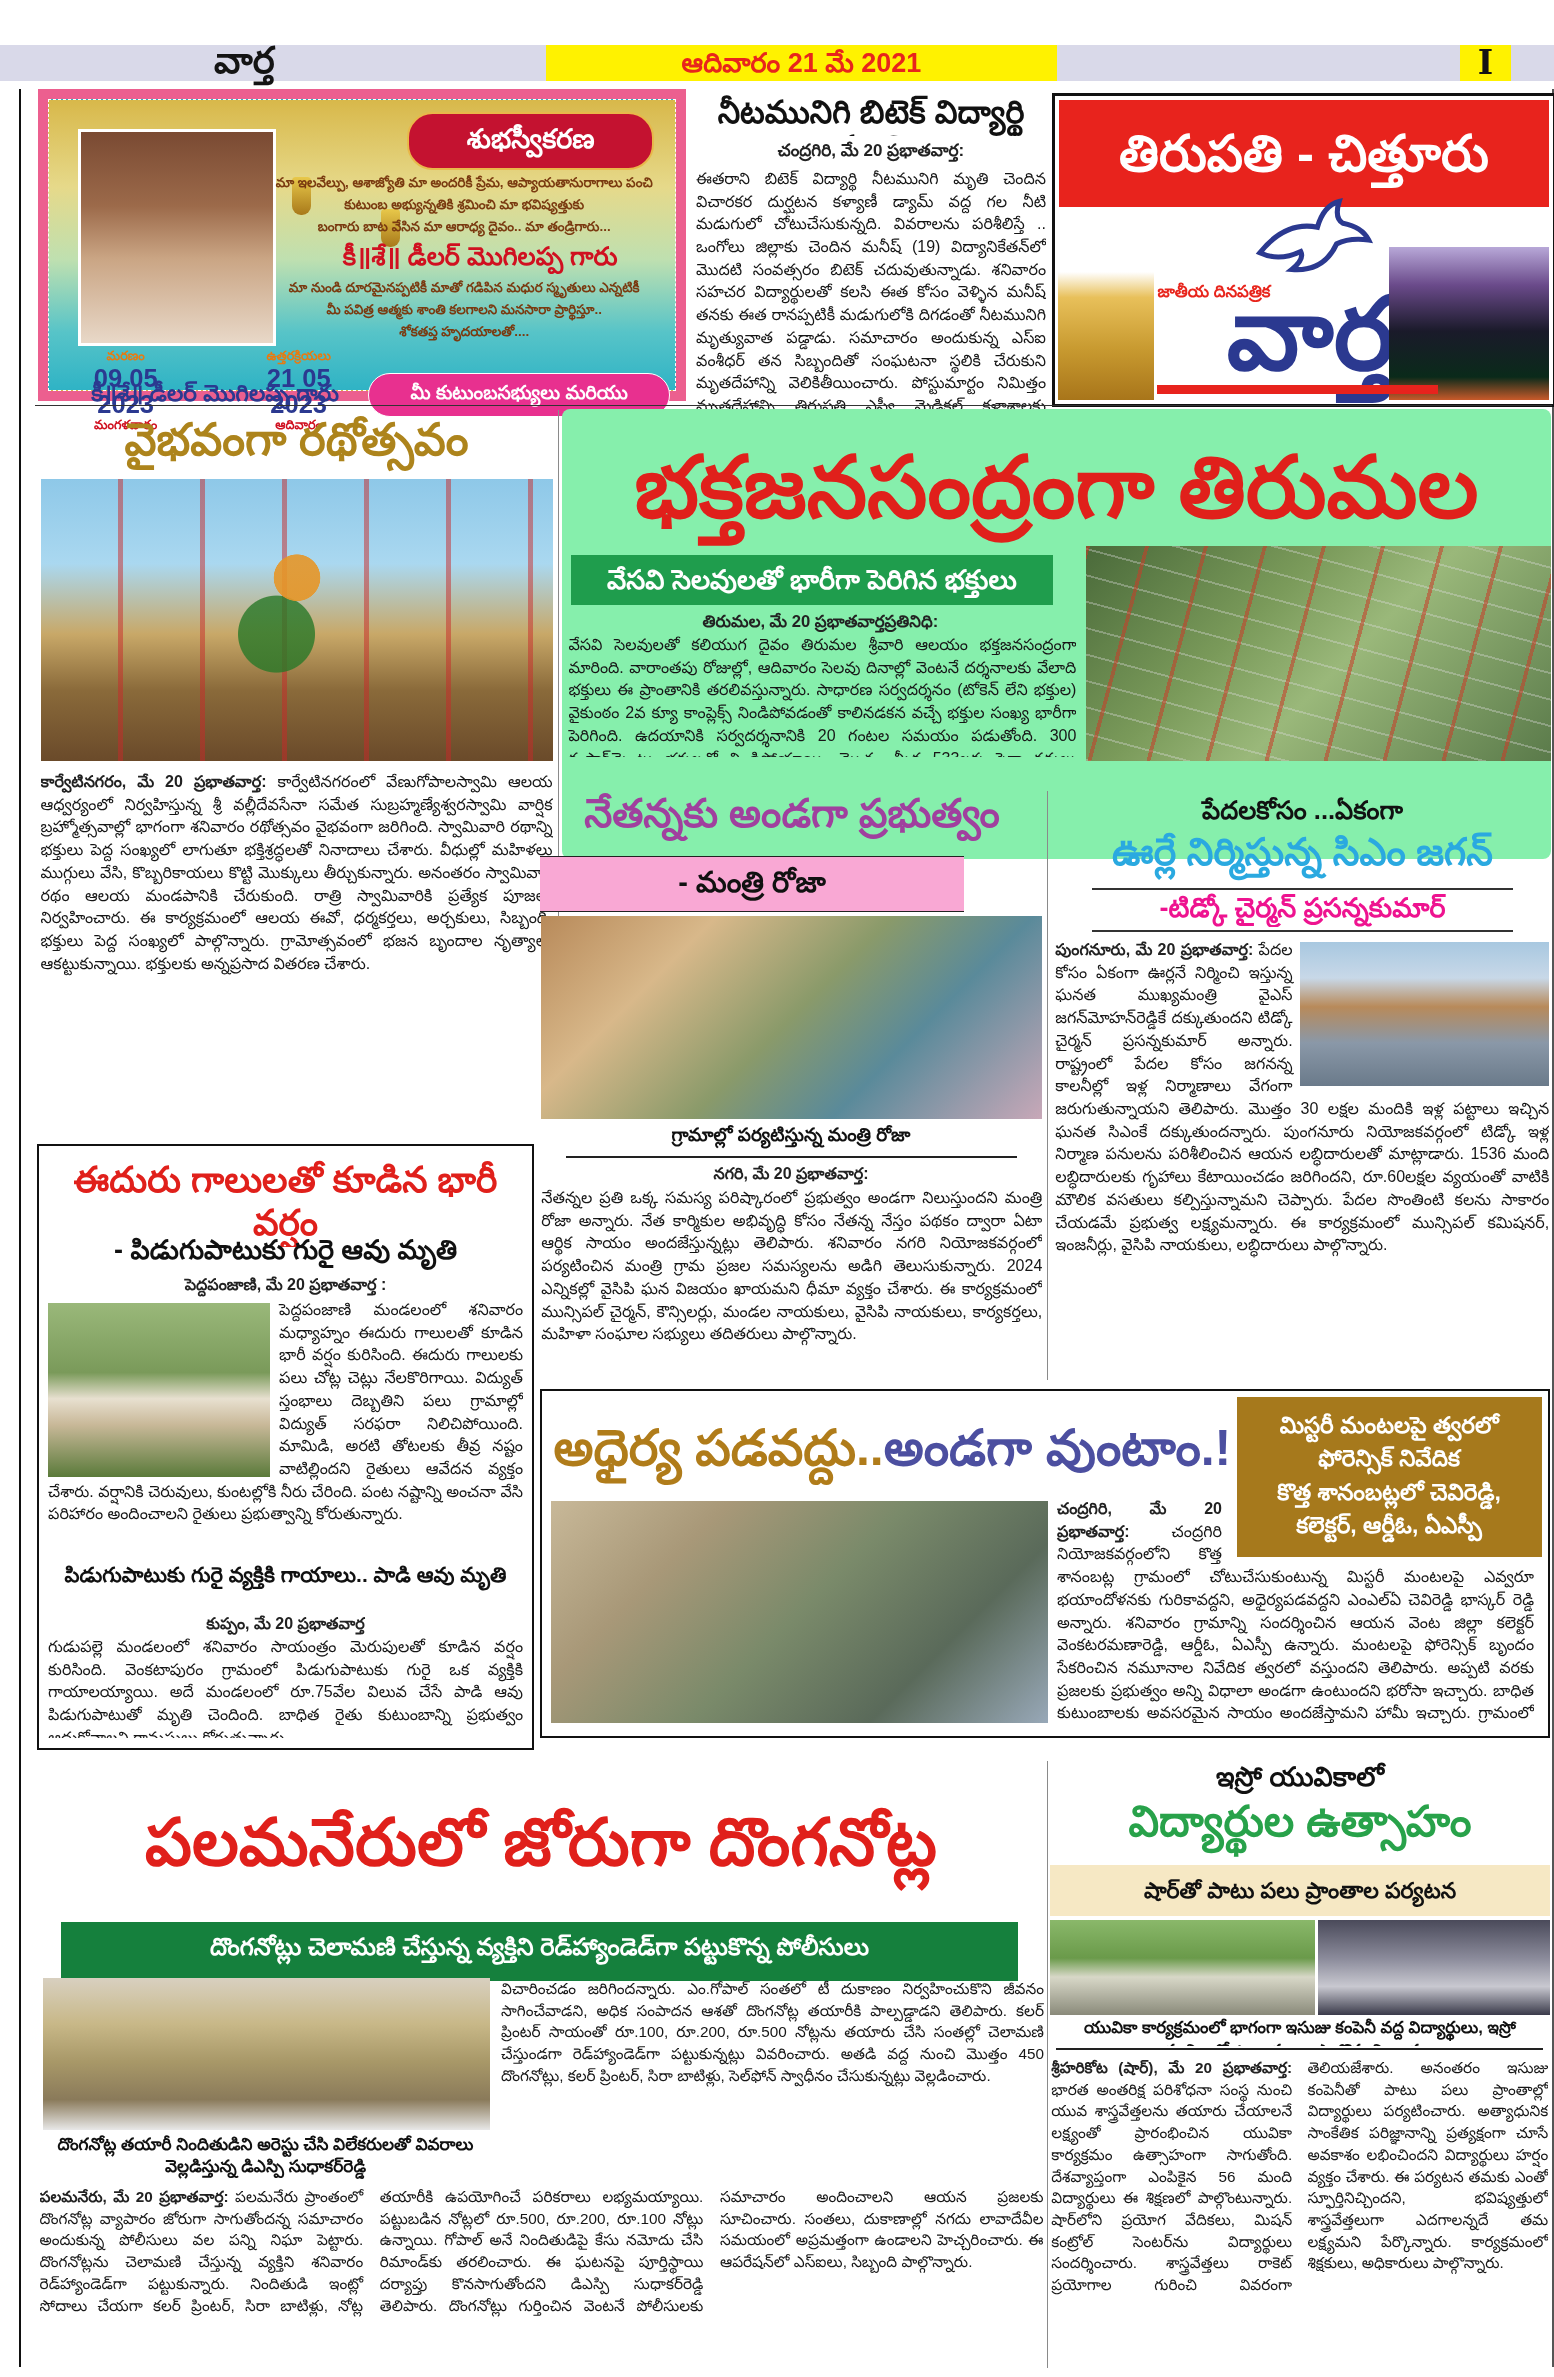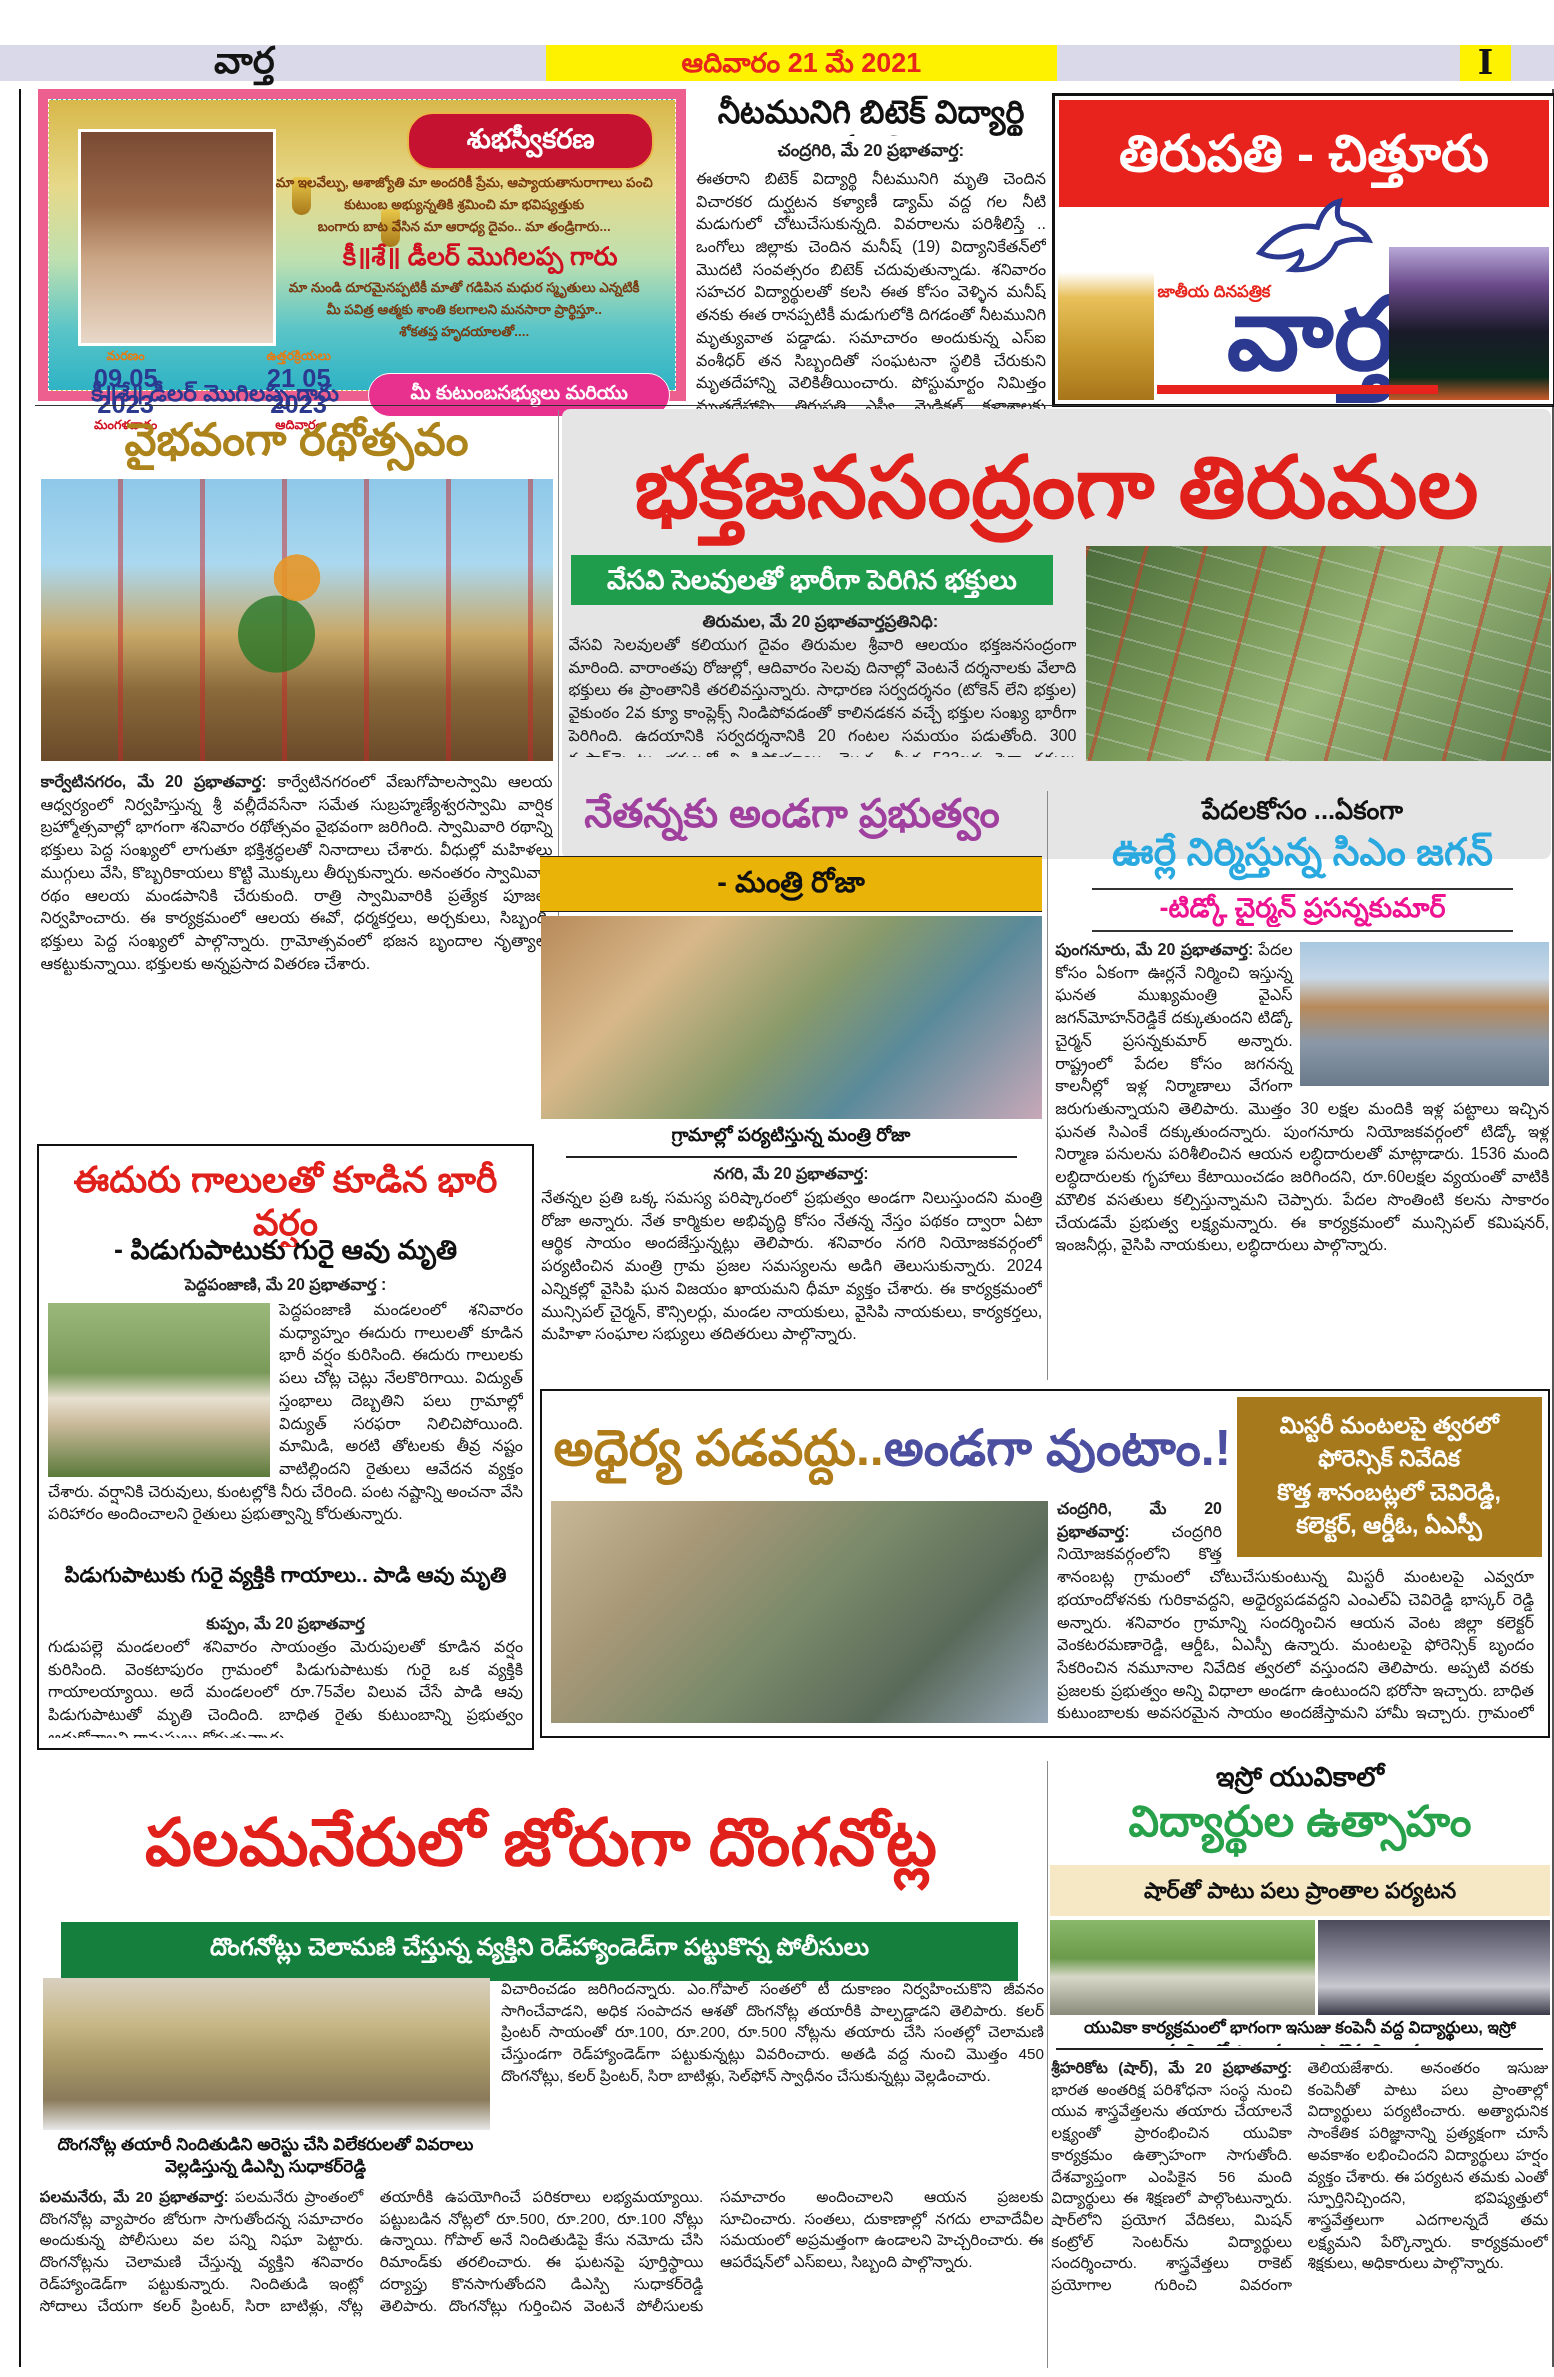--- a/index.html
+++ b/index.html
@@ -45,21 +45,21 @@
   .mast-red{position:absolute;left:3.8px;top:3.8px;right:3.8px;height:107px;background:#e8231d;}
   .mast-red span{display:block;line-height:107px;text-align:center;color:#ffffff;font-weight:bold;font-size:51px;overflow:hidden;}
   .mast-tag{position:absolute;left:52px;top:186px;color:#e8251c;font-size:16.6px;font-weight:bold;}
   .mast-logo{position:absolute;left:83px;top:185px;width:345px;text-align:center;color:#2b3990;font-size:102px;font-weight:bold;line-height:1.05;overflow:hidden;height:147px;}
   .mast-temple{position:absolute;left:2.6px;bottom:3.8px;width:96px;height:128px;
     background:linear-gradient(180deg,#ffffff 0%,#e8c05a 20%,#c89a30 60%,#a8751a 100%);}
   .mast-deity{position:absolute;right:3.8px;bottom:3.8px;width:160px;height:153px;
     background:linear-gradient(180deg,#b8a8d8 0%,#6a4a8a 25%,#1a1a2a 55%,#0a2a1a 85%,#c85a2a 100%);}
   .mast-underbar{position:absolute;left:102px;bottom:10.2px;width:281px;height:9px;background:#e8231d;}
   
-  .tiru{left:562px;top:409px;width:989px;height:450px;background:#e5e5e5;border-radius:8px;}
+  .tiru{left:562px;top:409px;width:989px;height:450px;background:#86efac;border-radius:8px;}
   .tiru-headline{position:absolute;left:6.4px;top:14px;width:976px;height:128px;text-align:center;
      color:#e0201b;font-size:86px;font-weight:bold;line-height:128px;overflow:hidden;}
   .tiru-green{position:absolute;left:9px;top:146px;width:482px;height:50px;background:#1f9d4d;}
   .tiru-green span{display:block;line-height:50px;text-align:center;color:#fff;font-size:27px;font-weight:bold;overflow:hidden;}
   .tiru-photo{left:524px;top:137px;width:465px;height:215px;
      background:linear-gradient(135deg,#4a6a3a 0%,#7a9a5a 35%,#9ab87a 55%,#5a7a4a 100%);}
   .fence{position:absolute;inset:0;background:repeating-linear-gradient(105deg,rgba(200,60,40,0.55) 0 3.8px,transparent 3.8px 57px),
      repeating-linear-gradient(15deg,rgba(220,220,220,0.35) 0 1.9px,transparent 1.9px 25.5px);}
   .tiru-dateline{position:absolute;left:6.4px;top:203px;width:504px;text-align:center;font-size:16.6px;}
   .tiru-body{position:absolute;left:6.4px;top:225px;width:508px;height:123px;}
@@ -69,21 +69,21 @@
   .rath-photo{left:2.6px;top:69px;width:512px;height:282px;
      background:linear-gradient(180deg,#8ec8e8 0%,#aad8f0 30%,#c8a868 55%,#8a6a3a 75%,#6a4a2a 100%);}
   .rath-flags{position:absolute;inset:0;background:
      radial-gradient(circle at 50% 35%,rgba(230,150,40,.9) 0 23px,transparent 23.6px),
      radial-gradient(circle at 46% 55%,rgba(40,120,40,.8) 0 38px,transparent 39px),
      repeating-linear-gradient(90deg,transparent 0 77px,rgba(200,40,40,.5) 77px 82px);}
   .rath-body{position:absolute;left:2.6px;top:361px;width:512px;height:340px;}
   
   .roja{left:540px;top:791px;width:504px;height:591px;}
   .roja-headline{position:absolute;left:0;top:0;width:504px;text-align:center;color:#a0409e;font-size:40px;font-weight:bold;height:61px;overflow:hidden;}
-  .roja-strip{position:absolute;left:0;top:65px;width:502px;height:54px;background:#eab308;border-top:1.9px solid #222;border-bottom:1.9px solid #222;}
+  .roja-strip{position:absolute;left:0;top:65px;width:424px;height:54px;background:#f9a8d4;border-top:1.9px solid #222;border-bottom:1.9px solid #222;}
   .roja-strip span{display:block;line-height:51px;text-align:center;color:#111;font-size:29px;font-weight:bold;}
   .roja-photo{left:1.3px;top:125px;width:501px;height:203px;
      background:linear-gradient(135deg,#b88a5a 0%,#d8b88a 25%,#8a9a6a 50%,#5a8a9a 70%,#c8a8b8 100%);}
   .roja-caption{position:absolute;left:0;top:333px;width:502px;text-align:center;font-size:18.5px;font-weight:bold;color:#111;}
   .roja-rule{position:absolute;left:25.5px;top:365px;width:451px;height:1.9px;background:#222;}
   .roja-dateline{position:absolute;left:0;top:374px;width:502px;text-align:center;font-size:16px;}
   .roja-body{position:absolute;left:1.3px;top:396px;width:501px;height:192px;}
   
   .jagan{left:1054px;top:791px;width:497px;height:589px;}
   .jagan-kicker{position:absolute;left:0;top:5.1px;width:497px;text-align:center;font-size:25.5px;font-weight:bold;color:#111;height:32px;overflow:hidden;}

